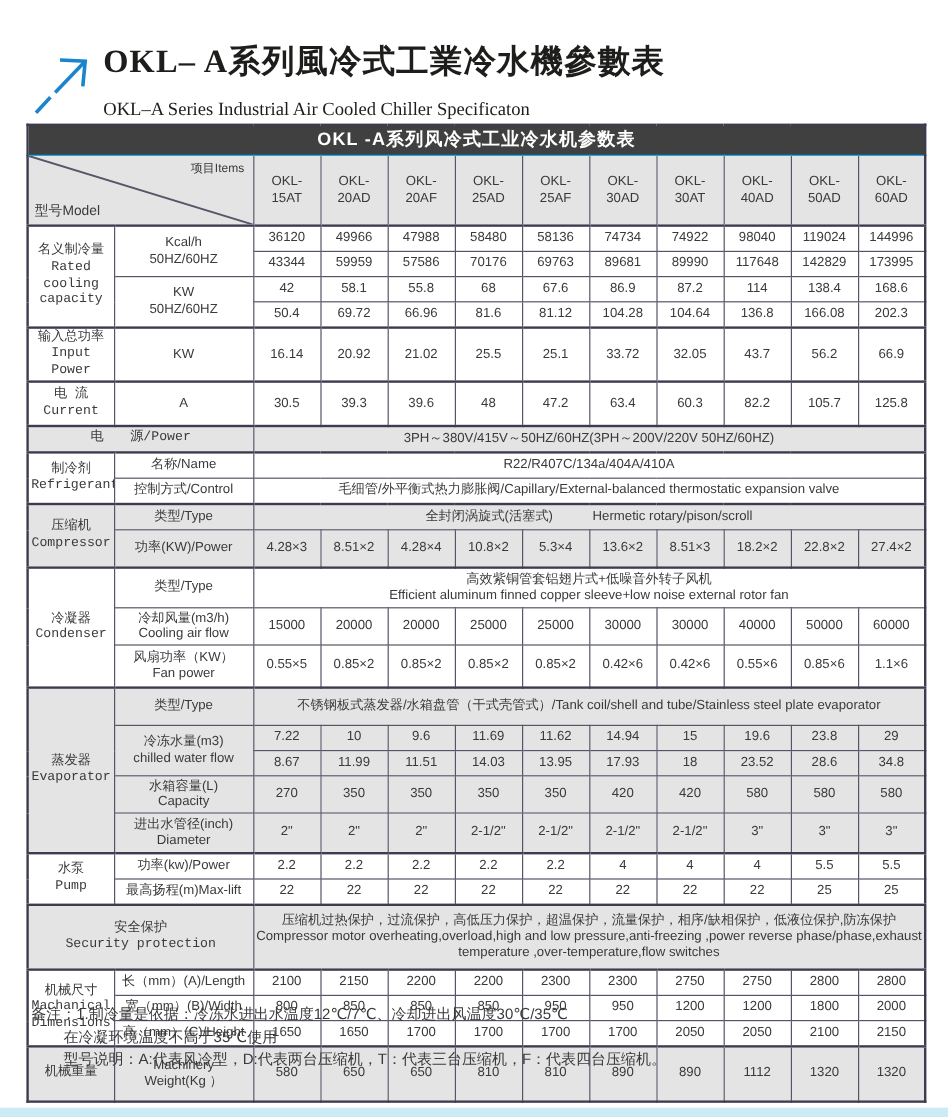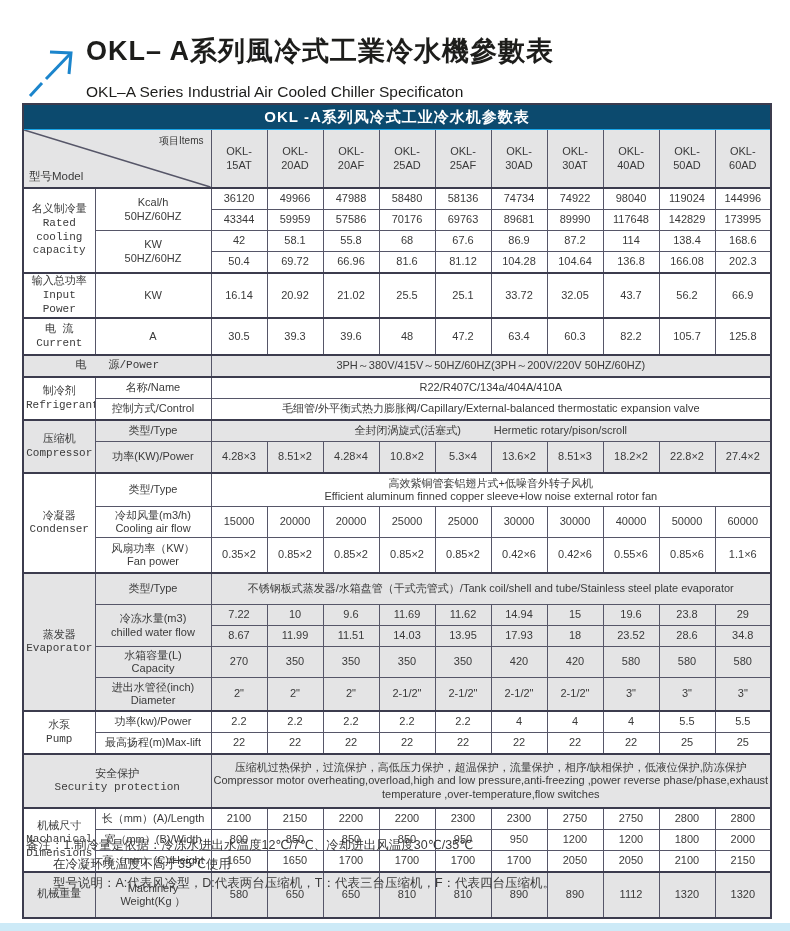--- a/index.html
+++ b/index.html
@@ -2,40 +2,40 @@
 <html><head>
 <meta charset="utf-8">
 <style>
   html,body{margin:0;padding:0;}
   body{
     width:790px;height:931px;position:relative;background:#ffffff;
     font-family:"Liberation Sans","DejaVu Sans",sans-serif;color:#333;
     overflow:hidden;
   }
   
-  .page-header{position:absolute;left:26px;top:36px;display:flex;align-items:center;}
+  .page-header{position:absolute;left:26px;top:36px;display:flex;align-items:flex-start;font-family:Liberation Serif, serif;}
   .arrow-wrap{width:52px;height:56px;margin-top:6px;}
   .titles{margin-left:8px;}
   .title-zh{font-size:27px;font-weight:bold;color:#1d1d1b;letter-spacing:1px;line-height:1.15;}
   .title-en{font-size:15.5px;color:#1d1d1b;margin-top:16px;}
   
   table.spec{
     position:absolute;left:22px;top:103px;width:746px;
     border-collapse:collapse;table-layout:fixed;
     border:2px solid #3c3c4e;
   }
   table.spec td{
     border:1px solid #565668;
     text-align:center;vertical-align:middle;
     font-size:11px;line-height:1.25;padding:1px 2px;
     white-space:pre-line;color:#3a3a3a;
     overflow:hidden;
   }
   tr.banner td{
-    background:#0c4a6e;color:#ffffff;font-size:15px;font-weight:bold;
+    background:#404040;color:#ffffff;font-size:15px;font-weight:bold;
     height:22px;letter-spacing:1px;border:1px solid #19a6e9;
   }
   .sec-gray td{background:#e4e4e5;}
   .sec-white td{background:#ffffff;}
   td.lab{font-size:11px;font-family:Liberation Mono, monospace;}
   td.item{font-size:11px;}
   td.merge{font-size:11.5px;}
   td.sepv{border-right-width:2px;border-right-color:#3c3c4e;}
   tr.tsep td{border-top-width:2px;border-top-color:#3c3c4e;}
   tr.h18 td{height:18px;}
@@ -267,21 +267,21 @@
         <td>25000</td>
         <td>30000</td>
         <td>30000</td>
         <td>40000</td>
         <td>50000</td>
         <td>60000</td>
       </tr>
   <tr class="sec-white h32">
     <td class="item sepv">风扇功率（KW）
 Fan power</td>
-  <td>0.35×2</td>
+  <td>0.55×5</td>
         <td>0.85×2</td>
         <td>0.85×2</td>
         <td>0.85×2</td>
         <td>0.85×2</td>
         <td>0.42×6</td>
         <td>0.42×6</td>
         <td>0.55×6</td>
         <td>0.85×6</td>
         <td>1.1×6</td>
       </tr>

